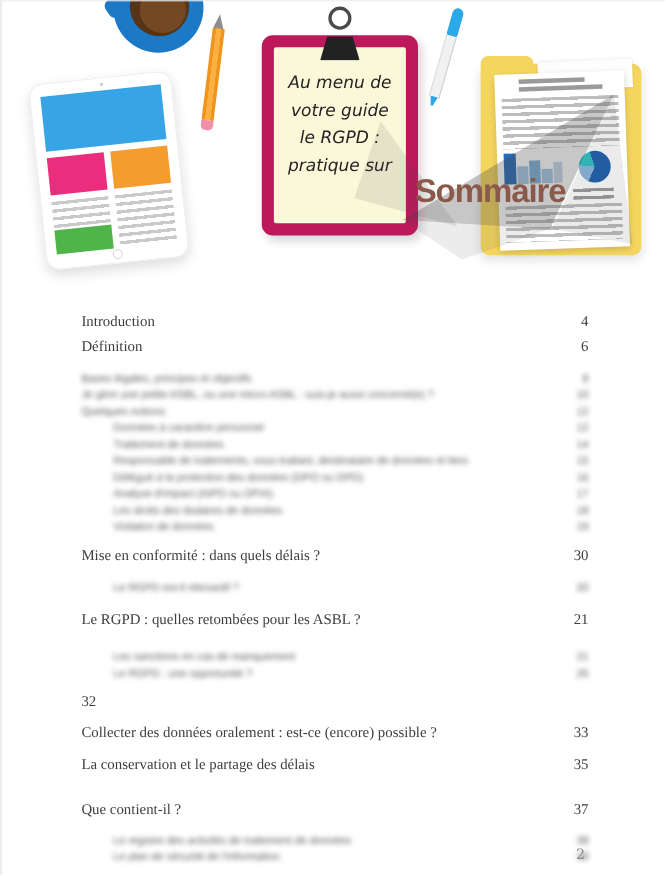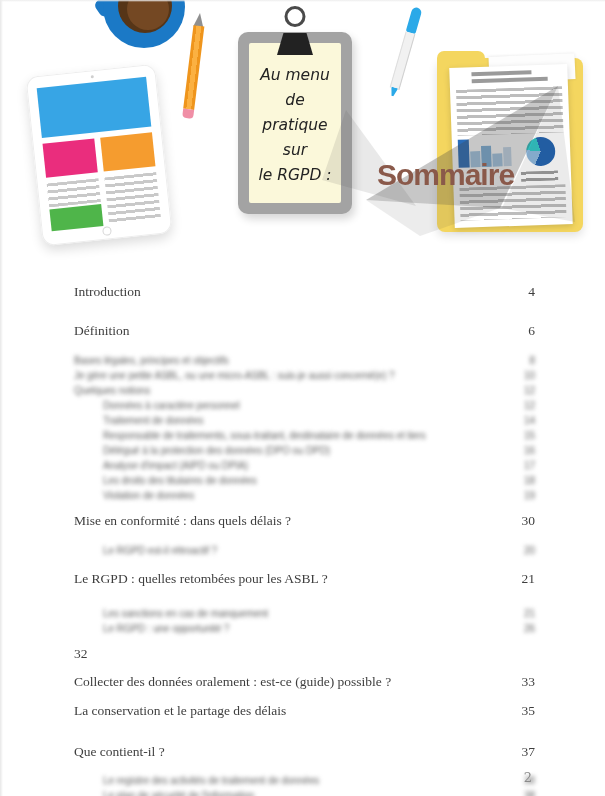--- a/index.html
+++ b/index.html
@@ -43,21 +43,21 @@
         transform-origin:50% 0;}
   .pencil .ptip{position:absolute;top:0;left:0;width:0;height:0;
         border-left:5.5px solid transparent;border-right:5.5px solid transparent;
         border-bottom:14px solid #8f8f8f;}
   .pencil .pbody{position:absolute;top:13px;left:0;right:0;bottom:9px;
         background:linear-gradient(90deg,#ef951c 0 28%,#fbb142 28% 72%,#ef951c 72%);}
   .pencil .peraser{position:absolute;bottom:0;left:0;right:0;height:9px;background:#f08fa6;
         border-radius:0 0 4px 4px;}
 
   
-  .clipboard{position:absolute;left:238px;top:32px;width:114px;height:182px;background:#a3a3a3;
+  .clipboard{position:absolute;left:238px;top:32px;width:142px;height:182px;background:#be185d;
         border-radius:10px;box-shadow:3px 5px 9px rgba(0,0,0,0.16);}
   .cpaper{position:absolute;left:11px;top:11px;right:11px;bottom:11px;background:#fbf8da;border-radius:2px;}
   .note{position:absolute;left:0;right:0;top:20px;text-align:center;
         font:italic 15.5px/25px "DejaVu Sans",sans-serif;color:#232323;}
   .clip-ring{position:absolute;left:50%;top:-26px;transform:translateX(-50%);width:15px;height:15px;
         border:3.5px solid #4a4a4a;border-radius:50%;}
   .clip-body{position:absolute;left:50%;top:1px;transform:translateX(-50%);width:36px;height:22px;
         background:#222222;clip-path:polygon(18% 0,82% 0,100% 100%,0 100%);}
 
   
@@ -96,21 +96,21 @@
   .b2{background:rgba(70,70,70,0.12);clip-path:polygon(346px 110px,322px 180px,416px 206px);}
   .b3{background:rgba(70,70,70,0.10);clip-path:polygon(366px 200px,500px 208px,420px 236px);}
   .b4{background:rgba(70,70,70,0.11);clip-path:polygon(558px 86px,502px 208px,575px 222px);}
 
   .sommaire{position:absolute;left:377px;top:158px;font-weight:800;font-size:30px;
         letter-spacing:-1px;color:#8a594a;z-index:5;}
 
   
   .toc{position:absolute;left:74px;top:283px;width:461px;color:#3e3e3e;}
   .sec{margin-top:0;}
-  .sec:nth-child(2){margin-top:22px;text-align:center;}
+  .sec:nth-child(2){margin-top:6px;text-align:center;}
   .sec:nth-child(3){margin-top:14px;}
   .sec:nth-child(4){margin-top:9px;}
   .sec:nth-child(5){margin-top:14px;}
   .sec:nth-child(6){margin-top:12px;}
   .sec:nth-child(7){margin-top:19px;}
   .sec:nth-child(8){margin-top:9px;}
   .sec:nth-child(9){margin-top:11px;}
   .sec:nth-child(10){margin-top:12px;}
   .sec:nth-child(11){margin-top:24px;}
   .sec:nth-child(12){margin-top:13px;}
@@ -151,22 +151,23 @@
     <div class="pencil">
       <div class="ptip"></div>
       <div class="pbody"></div>
       <div class="peraser"></div>
     </div>
 
     <div class="clipboard">
       <div class="cpaper">
         <div class="note">
           <div>Au menu de</div>
+          <div>votre guide</div>
+          <div>le RGPD :</div>
           <div>pratique sur</div>
-          <div>le RGPD :</div>
         </div>
       </div>
       <div class="clip-ring"></div>
       <div class="clip-body"></div>
     </div>
 
     <div class="pen">
       <div class="pcap"></div>
       <div class="pbody2"></div>
       <div class="ptip2"></div>
@@ -283,21 +284,21 @@
           <span class="pg">26</span>
         </div>
       </div>
       <div class="sec major">
         <div class="trow">
           <span class="pg">32</span>
         </div>
       </div>
       <div class="sec major">
         <div class="trow">
-          <span class="lab">Collecter des données oralement : est-ce (guide) possible ?</span>
+          <span class="lab">Collecter des données oralement : est-ce (encore) possible ?</span>
           <span class="pg">33</span>
         </div>
       </div>
       <div class="sec major">
         <div class="trow">
           <span class="lab">La conservation et le partage des délais</span>
           <span class="pg">35</span>
         </div>
       </div>
       <div class="sec major">

